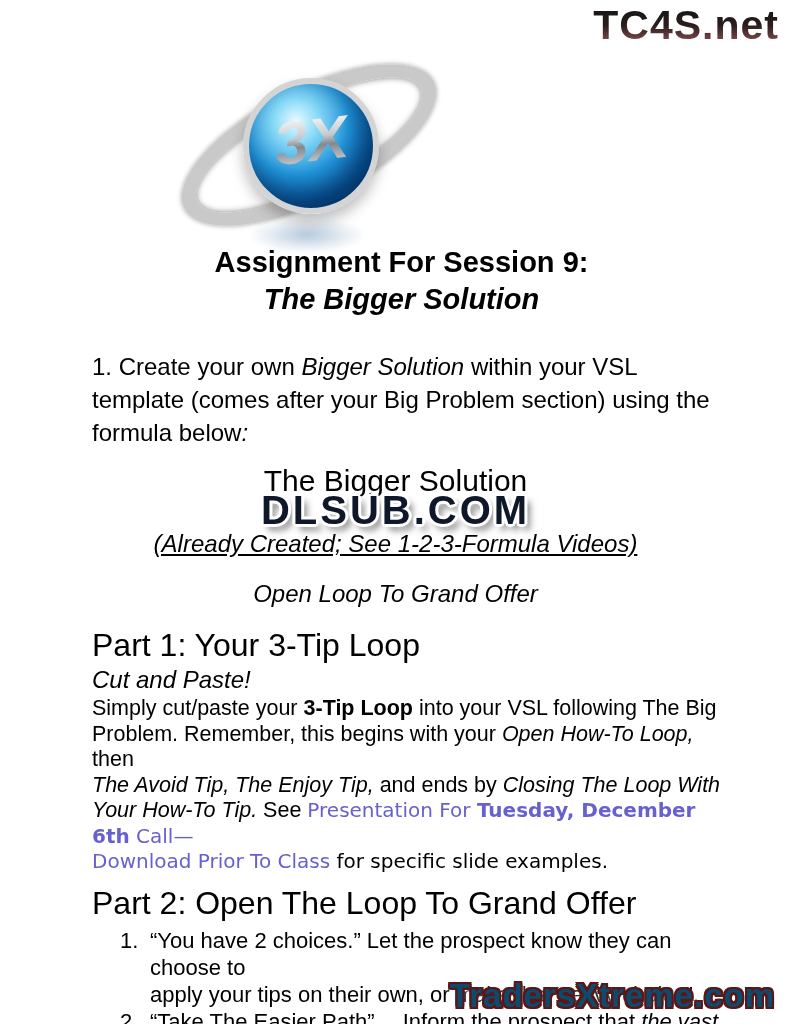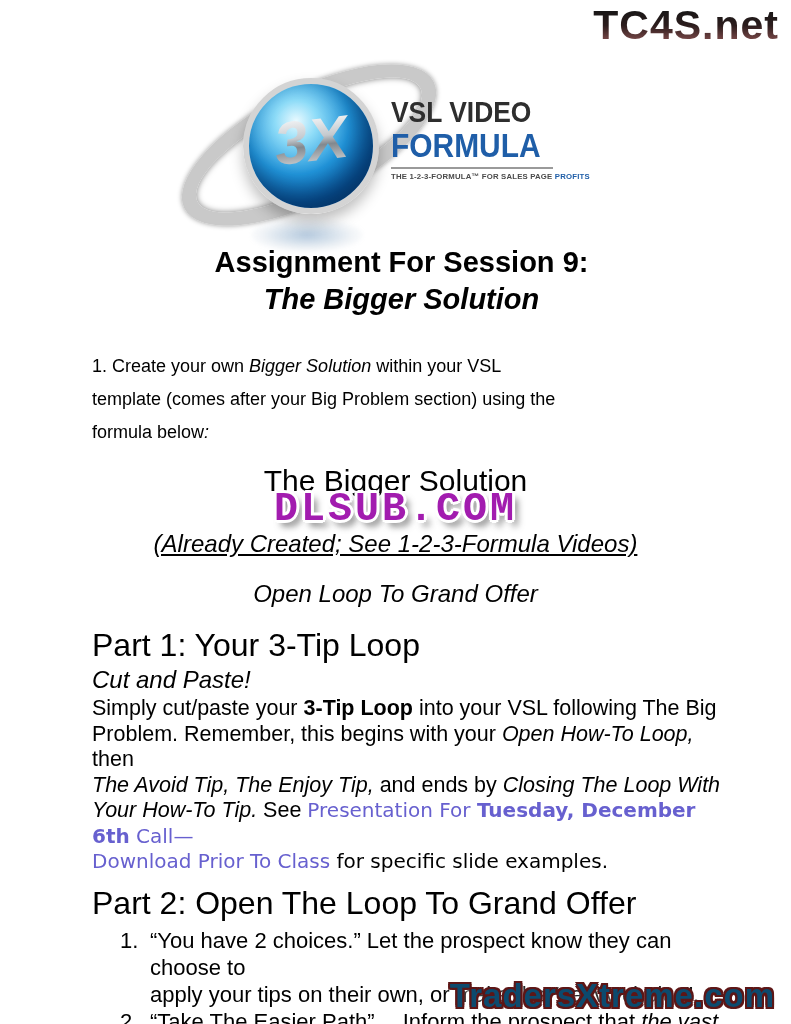--- a/index.html
+++ b/index.html
@@ -53,28 +53,28 @@
   .lt-rule { width:162px; height:2px; background:#9a9a9a; margin:5px 0 3px; }
   .lt-tag { font-size:8px; font-weight:bold; color:#4a4a4a; white-space:nowrap;
             transform:scaleX(.97); transform-origin:left center; letter-spacing:.2px; }
   .lt-tag .hl { color:#1f5ea8; }
 
   
   .title { text-align:center; margin-top:10px; font-size:29px; font-weight:bold; line-height:37px;padding-left:12px; }
   .title .l2 { font-style:italic; }
 
   
-  .intro { margin:32px 70px 0 92px; font-size:18px; line-height:33px; }
+  .intro { margin:32px 70px 0 92px; font-size:24px; line-height:33px; }
 
   
   .sol-head { text-align:center; margin-top:14px; font-size:30px; line-height:36px; }
   .watermark {
     position:relative; z-index:3; text-align:center; margin-top:-12px;
-    font-family:Liberation Mono, monospace; font-weight:bold;
-    font-size:40px; letter-spacing:3px; line-height:46px; color:#a21caf;
+    font-family:Liberation Sans, sans-serif; font-weight:bold;
+    font-size:40px; letter-spacing:3px; line-height:46px; color:#0f172a;
     text-shadow:
       -2px -2px 0 #fff, 2px -2px 0 #fff, -2px 2px 0 #fff, 2px 2px 0 #fff,
       0 -3px 0 #fff, 0 3px 0 #fff, -3px 0 0 #fff, 3px 0 0 #fff,
       5px 6px 7px rgba(70,70,70,.75);
   }
   .sol-sub1 { text-align:center; font-style:italic; font-size:24px; margin-top:-4px; line-height:30px;text-decoration:underline; }
   .sol-sub2 { text-align:center; font-style:italic; font-size:24px; margin-top:20px; line-height:30px; }
 
   
   .part-head { margin:16px 0 0 92px; font-size:32px; line-height:40px; font-weight:normal; }
@@ -107,26 +107,20 @@
 
 <div class="page">
 
   <div class="tc4s">TC4S.net</div>
 
   <div class="logo">
     <div class="ring"></div>
     <div class="sphere-refl"></div>
     <div class="sphere"></div>
     <div class="sphere-text">3X</div>
-    <div class="logo-text">
-      <div class="lt1">VSL VIDEO</div>
-      <div class="lt2">FORMULA</div>
-      <div class="lt-rule"></div>
-      <div class="lt-tag"><span>THE 1-2-3-FORMULA™ FOR SALES PAGE </span><span class="hl">PROFITS</span></div>
-    </div>
   </div>
 
   <div class="title">
     <div class="l1">Assignment For Session 9:</div>
     <div class="l2">The Bigger Solution</div>
   </div>
 
   <div class="intro"><span>1. Create your own </span><span class="i">Bigger Solution</span><span> within your VSL</span><br><span>template (comes after your Big Problem section) using the</span><br><span>formula below</span><span class="i">:</span></div>
 
   <div class="sol-head">The Bigger Solution</div>

